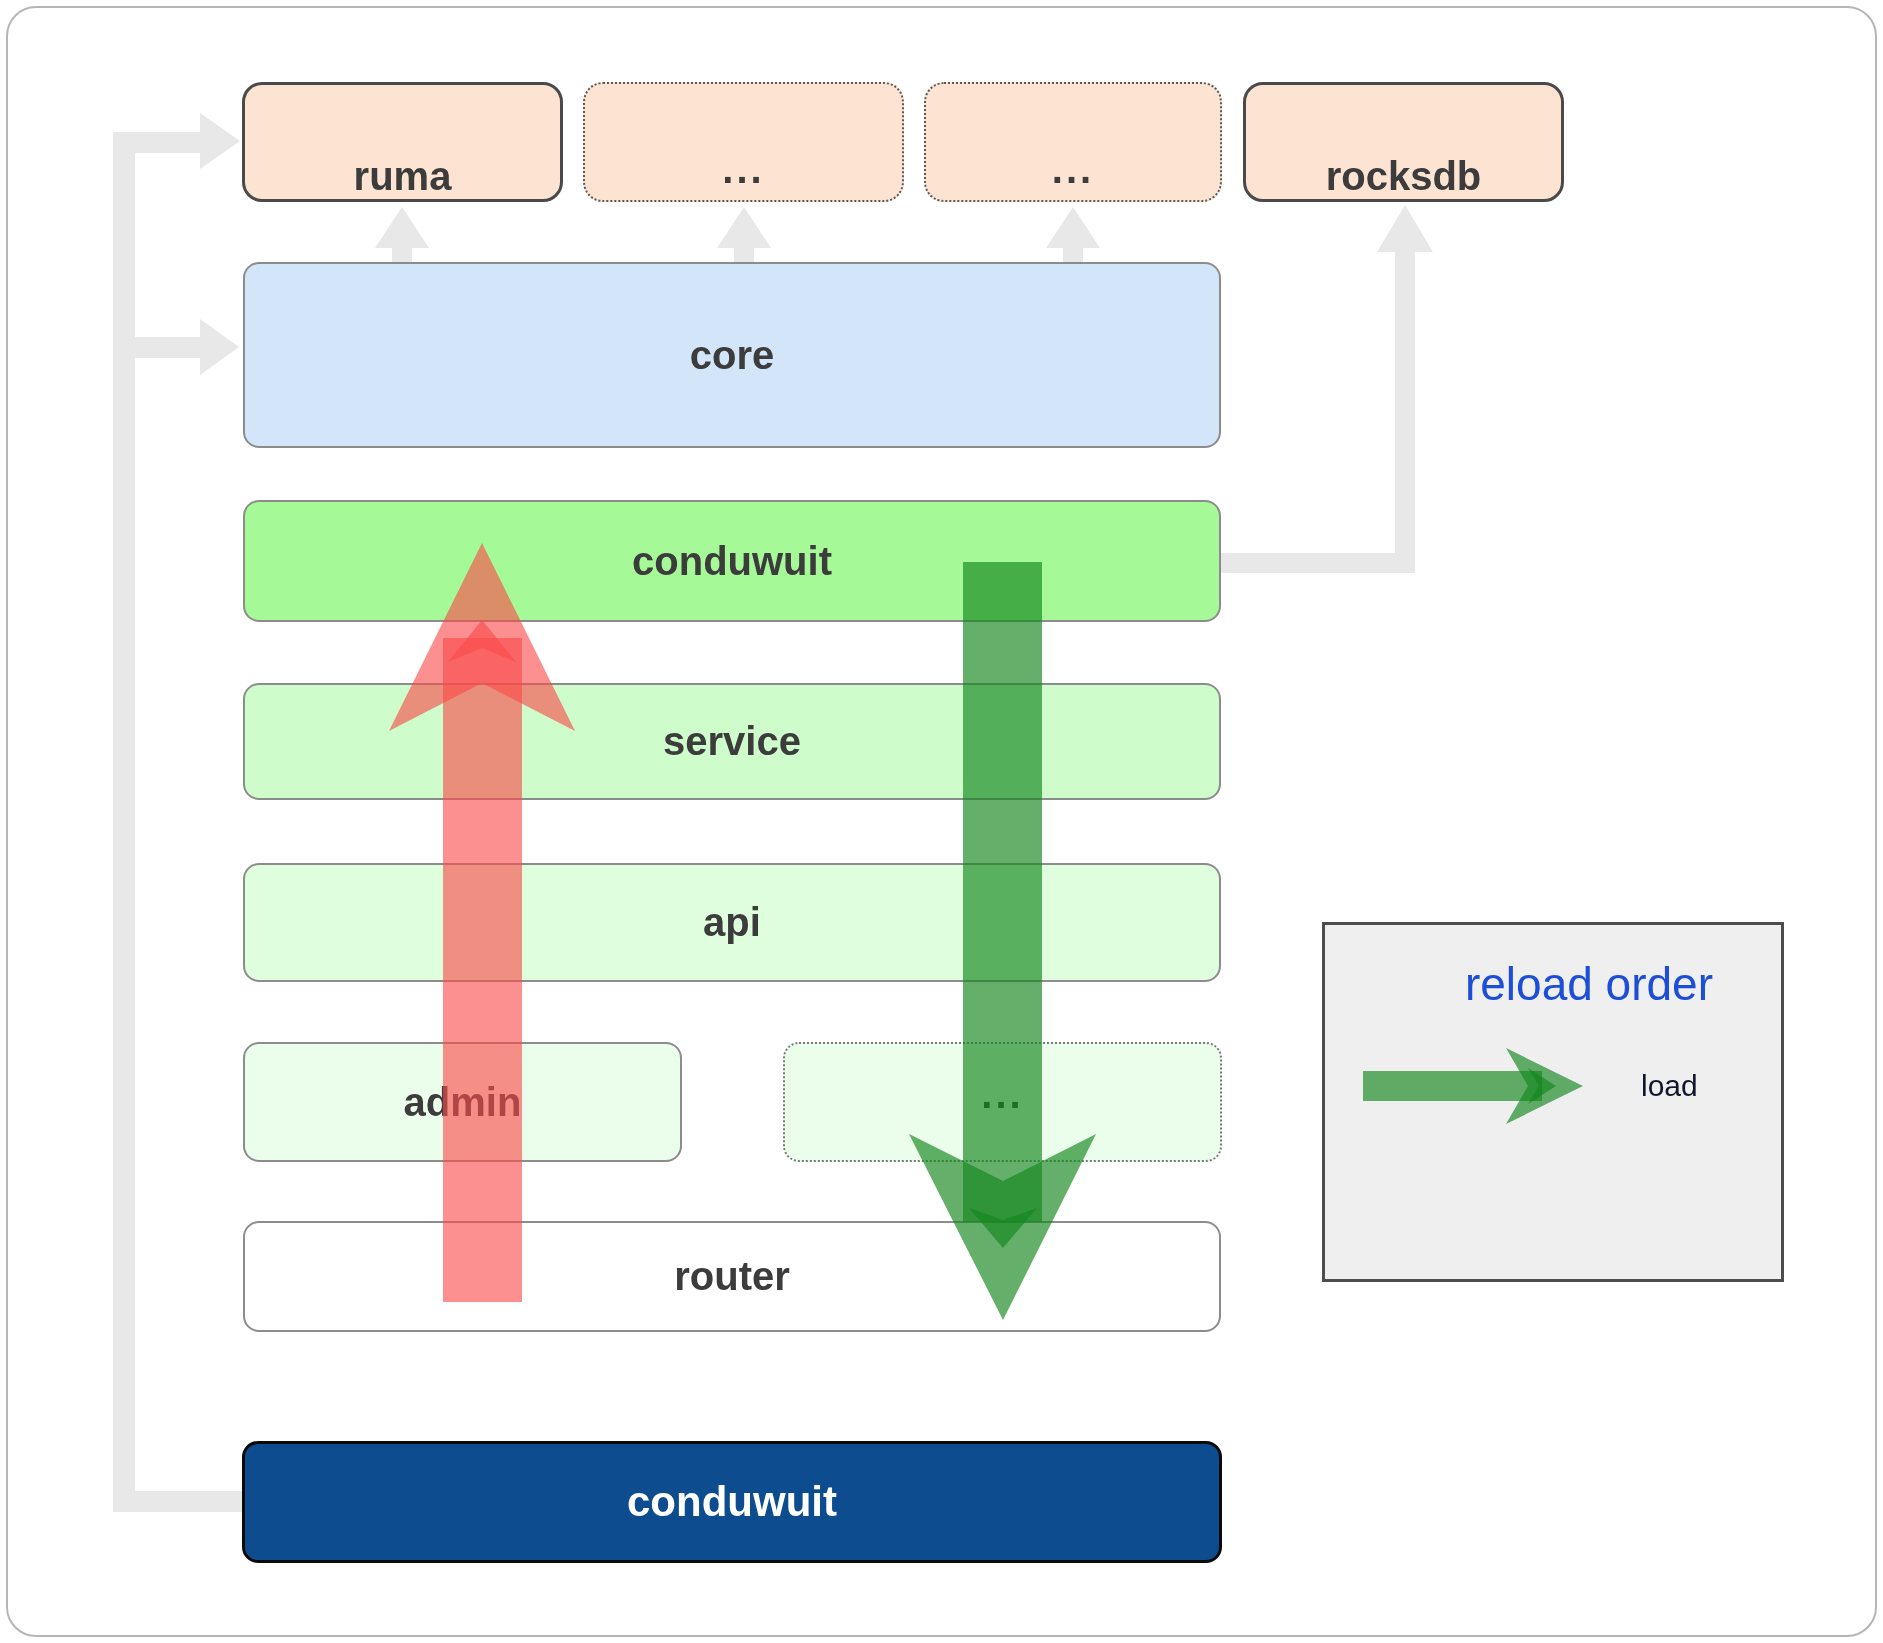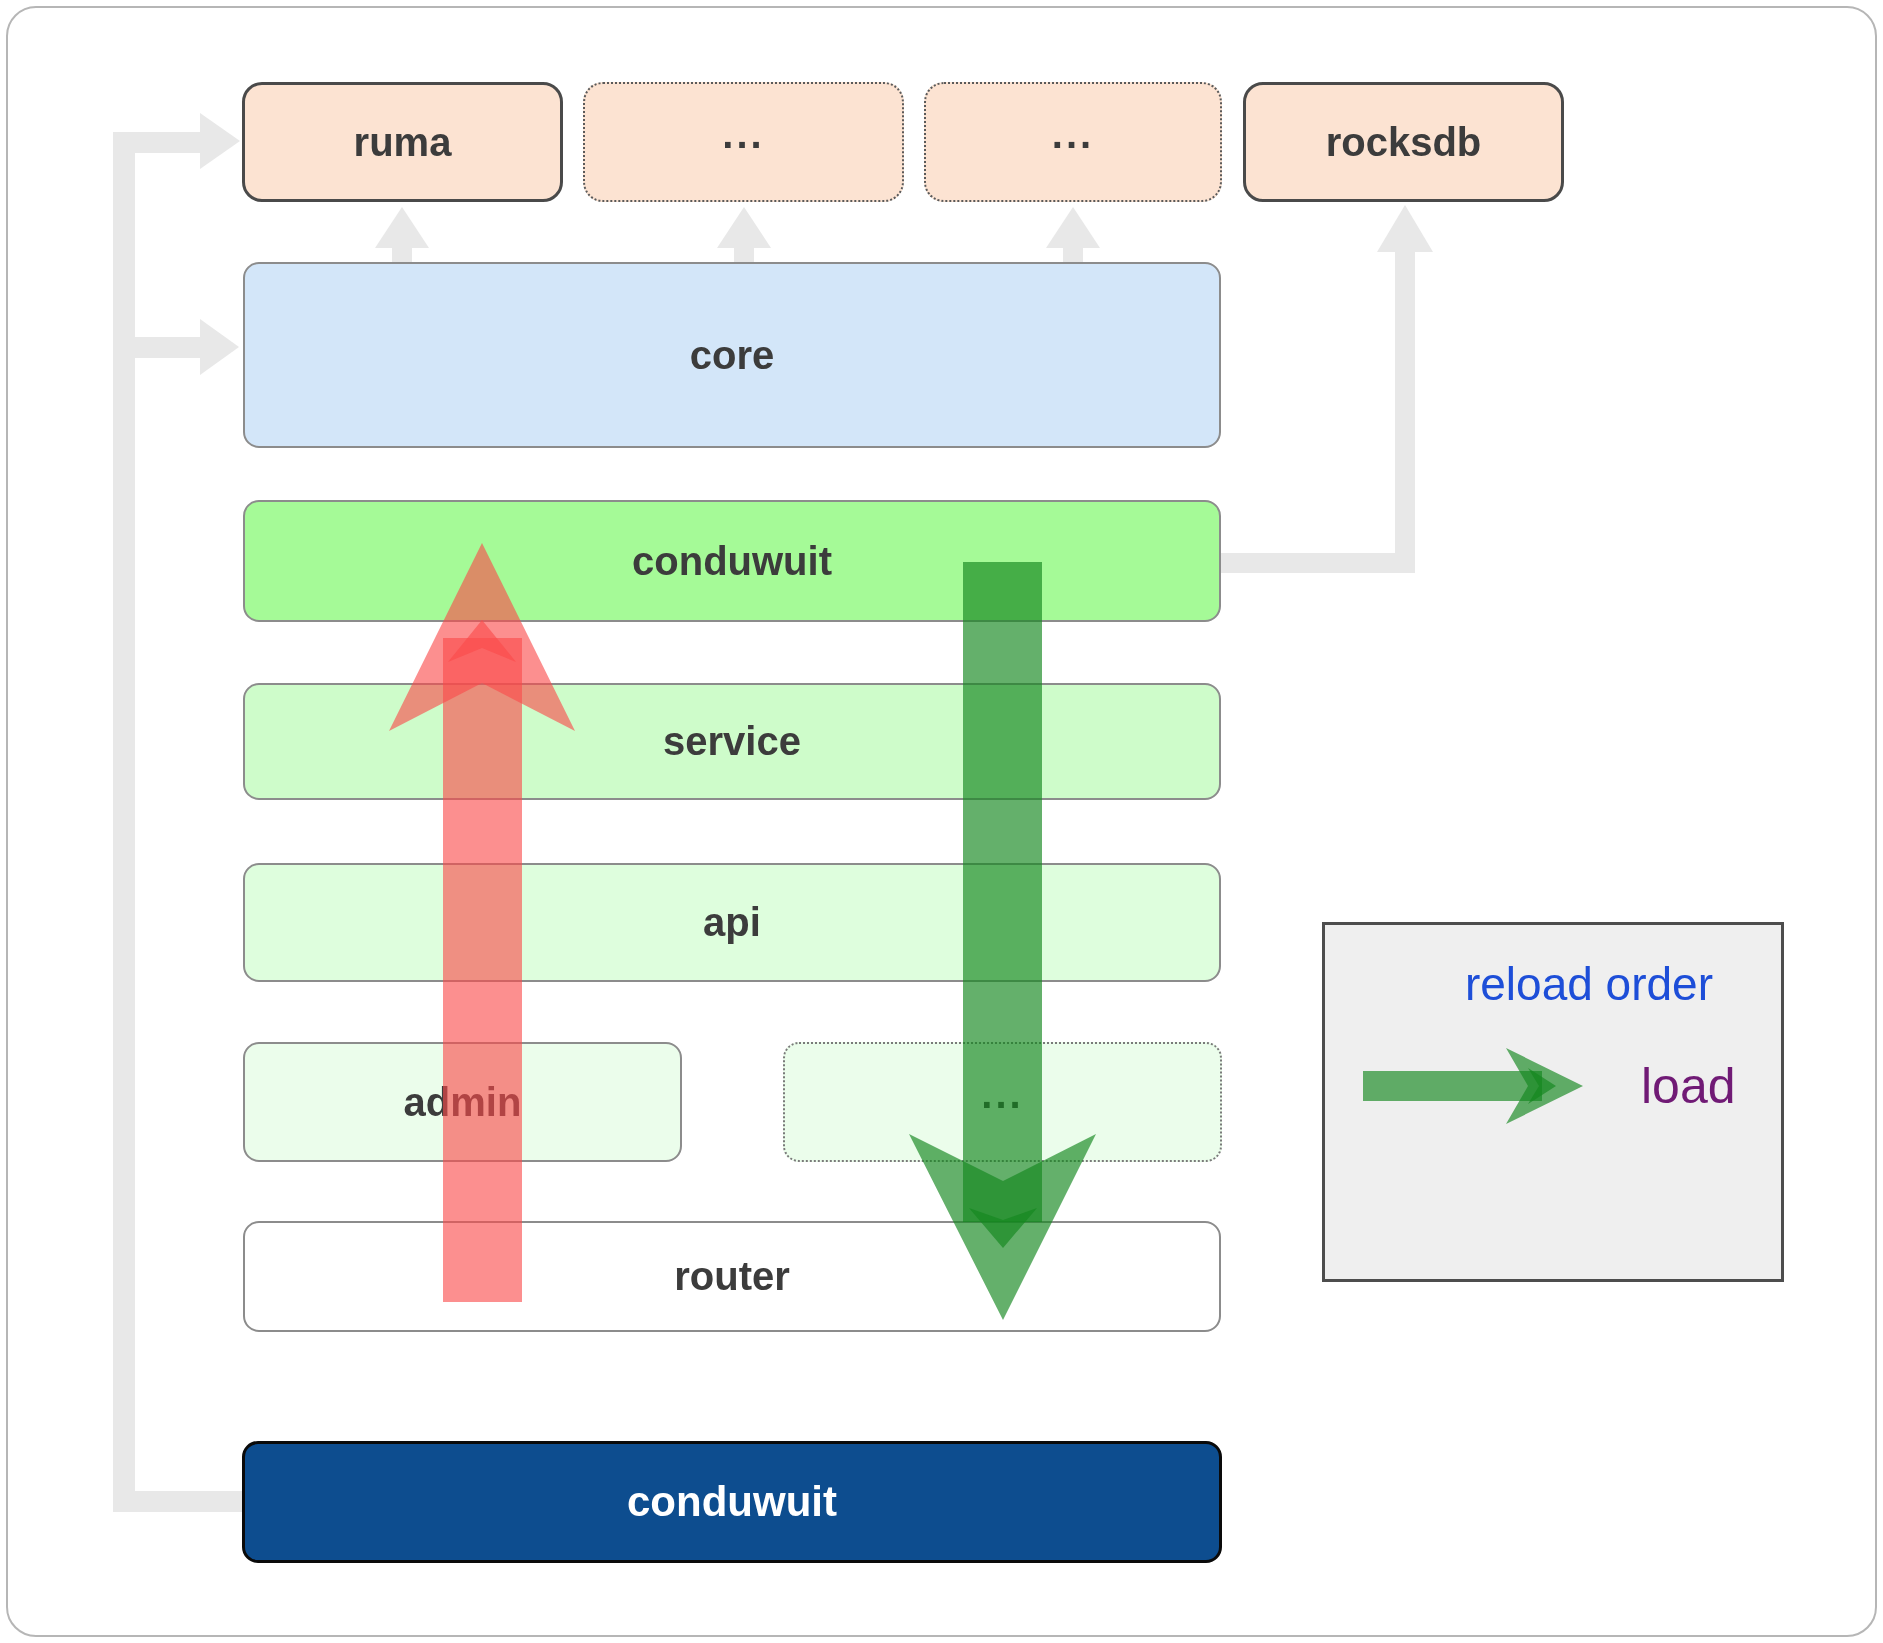--- a/index.html
+++ b/index.html
@@ -3,35 +3,35 @@
 <meta charset="utf-8">
 <style>
   html,body{margin:0;padding:0;background:#ffffff;}
   body{width:1883px;height:1643px;position:relative;overflow:hidden;
        font-family:"Liberation Sans", sans-serif;}
   .frame{position:absolute;left:6px;top:6px;width:1867px;height:1627px;
          border:2px solid #b6b6b6;border-radius:30px;}
   .layer{position:absolute;left:0;top:0;width:1883px;height:1643px;}
   .node{position:absolute;display:flex;align-items:center;justify-content:center;
         box-sizing:border-box;font-size:40px;font-weight:600;color:#3c3c3c;}
-  .r20{border-radius:20px;}
+  .r20{border-radius:20px;align-items:flex-end;}
   .r16{border-radius:16px;}
   .peach{border:3px solid #4a4a4a;}
   .peach-dotted{border:2px dotted #5a5a5a;}
   .row{border:2px solid #8c8c8c;}
   .row-dotted{border:2px dotted #7a7a7a;}
   .conduwuit{border:3px solid #0a0a0a;color:#ffffff;font-weight:700;font-size:42px;}
   .dots{transform:translateY(-8px);letter-spacing:3px;font-weight:800;}
   .legend{position:absolute;left:1322px;top:922px;width:462px;height:360px;
           box-sizing:border-box;border:3px solid #4d4d4d;}
   .legend-title{position:absolute;left:0;top:32px;width:100%;text-align:center;
                 font-size:46px;font-weight:500;color:#1d4ed8;padding-left:36px;}
   .legend-row{position:absolute;left:38px;display:flex;align-items:center;}
   .legend-row svg{display:block;}
-  .legend-label{margin-left:48px;font-size:50px;color:#701a75;}
+  .legend-label{margin-left:48px;font-size:30px;color:#0f172a;}
 </style>
 </head>
 <body>
 
 <div class="frame"></div>
 
 <svg class="layer" viewBox="0 0 1883 1643">
   <g fill="#e8e8e8">
 
     <rect x="113" y="132" width="22" height="1380"></rect>

